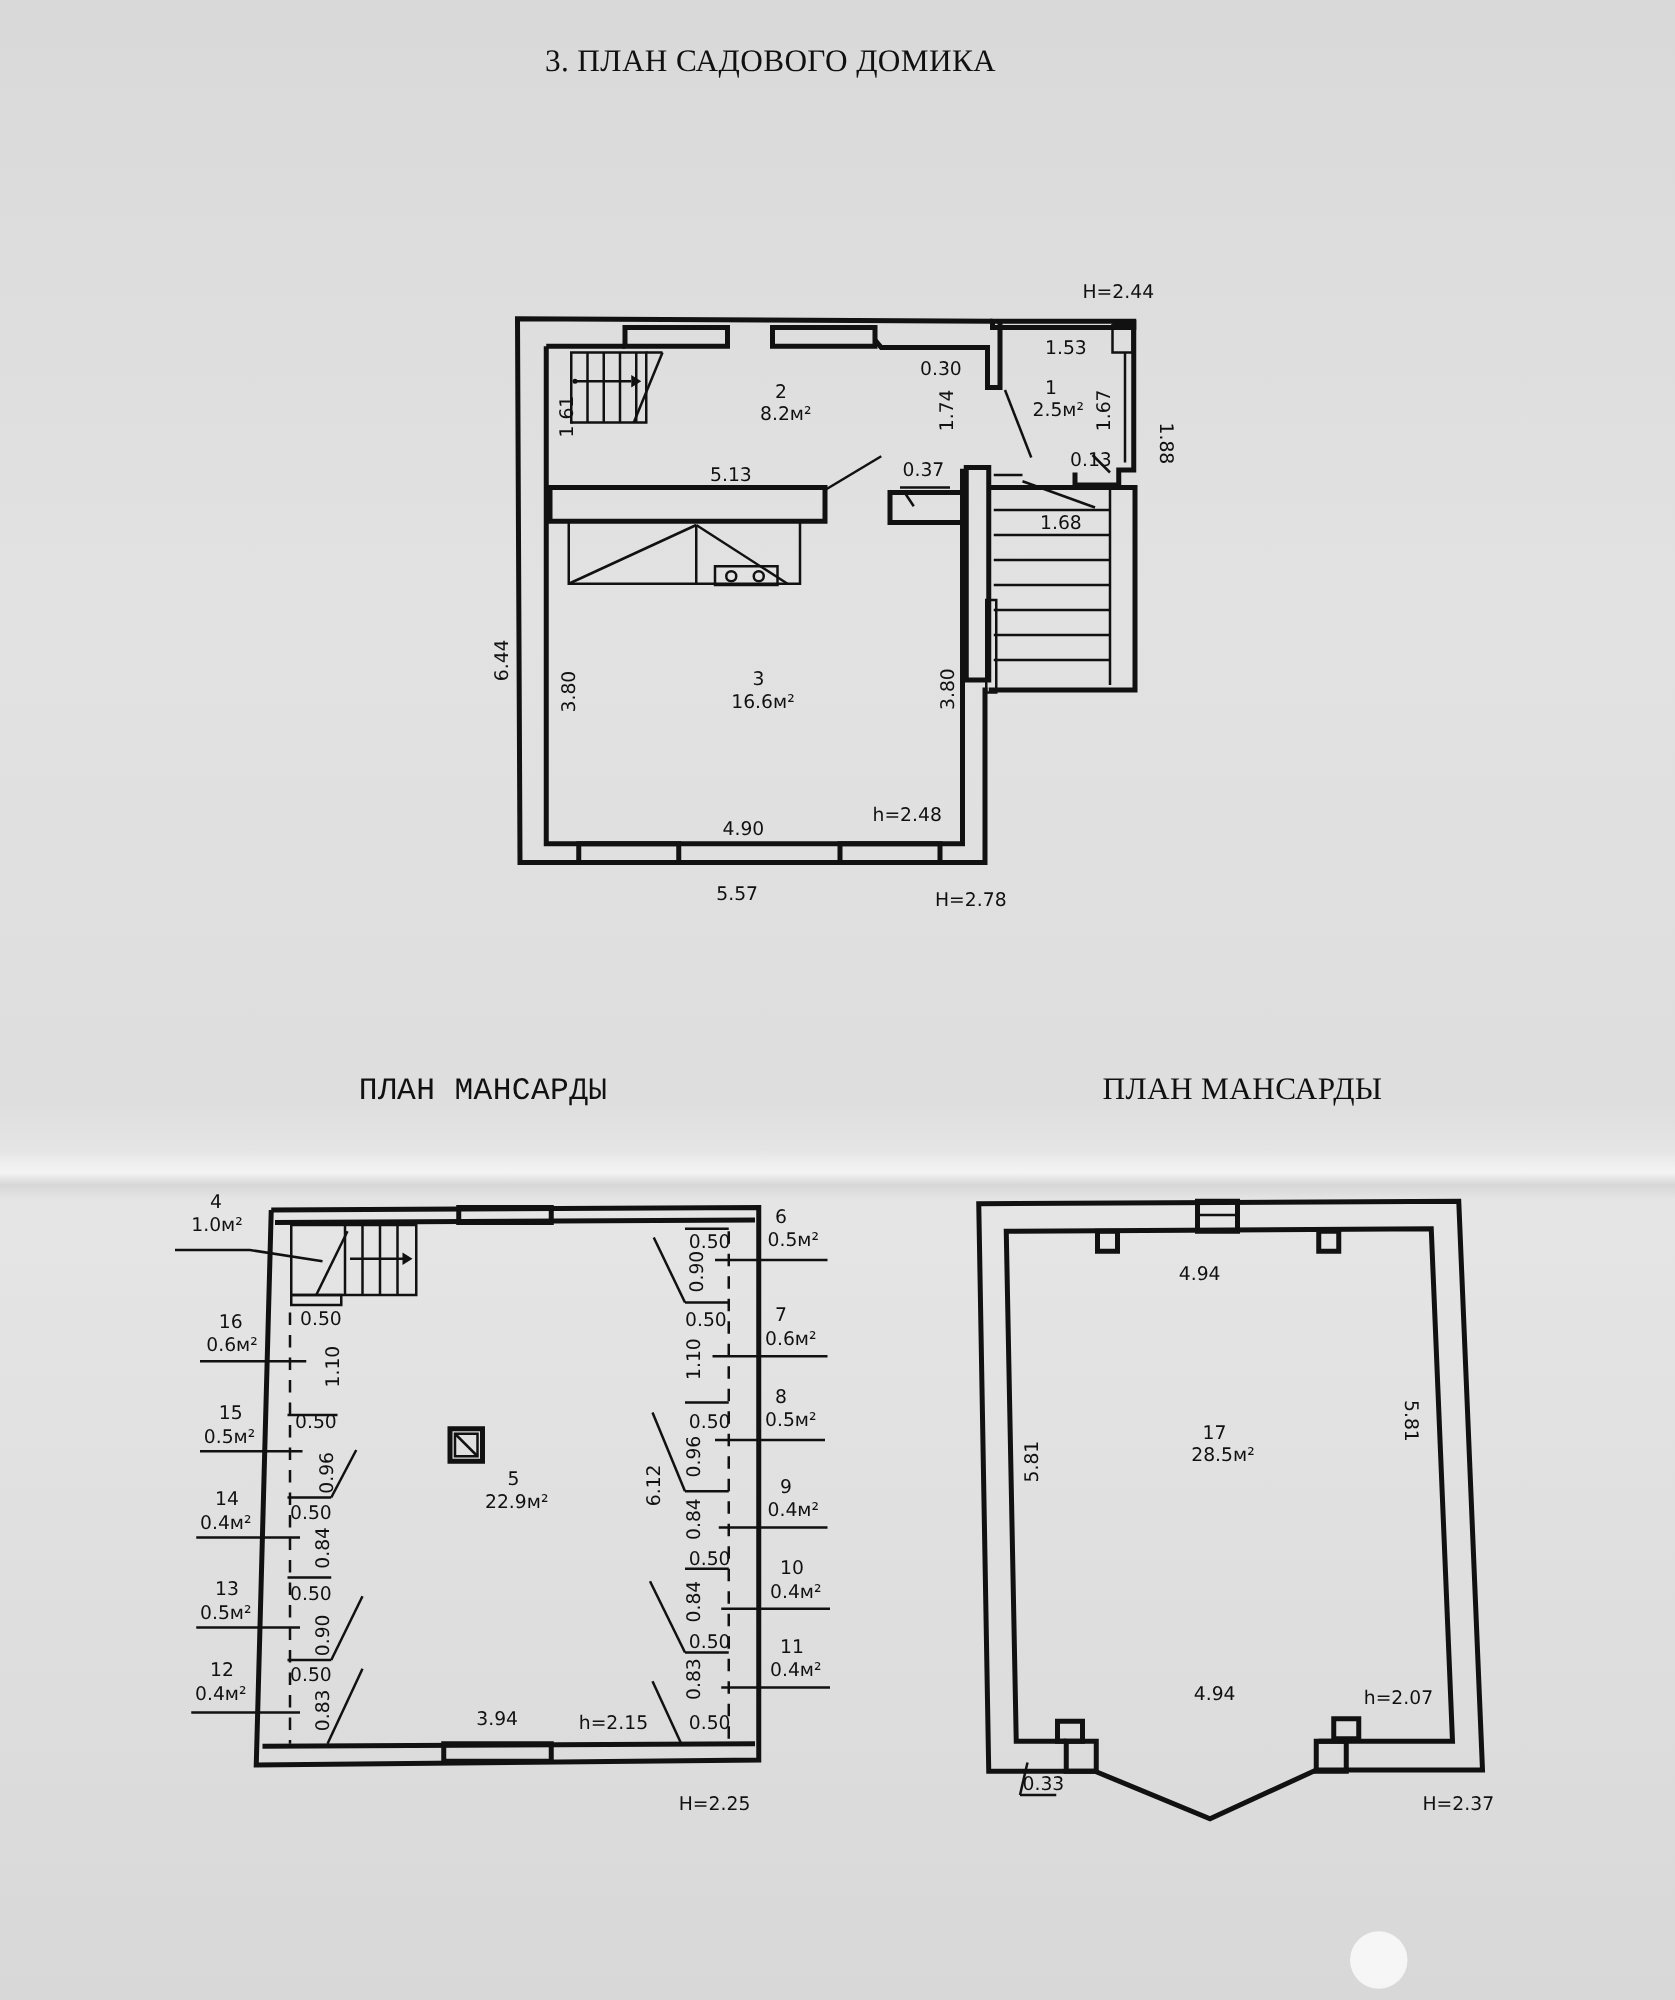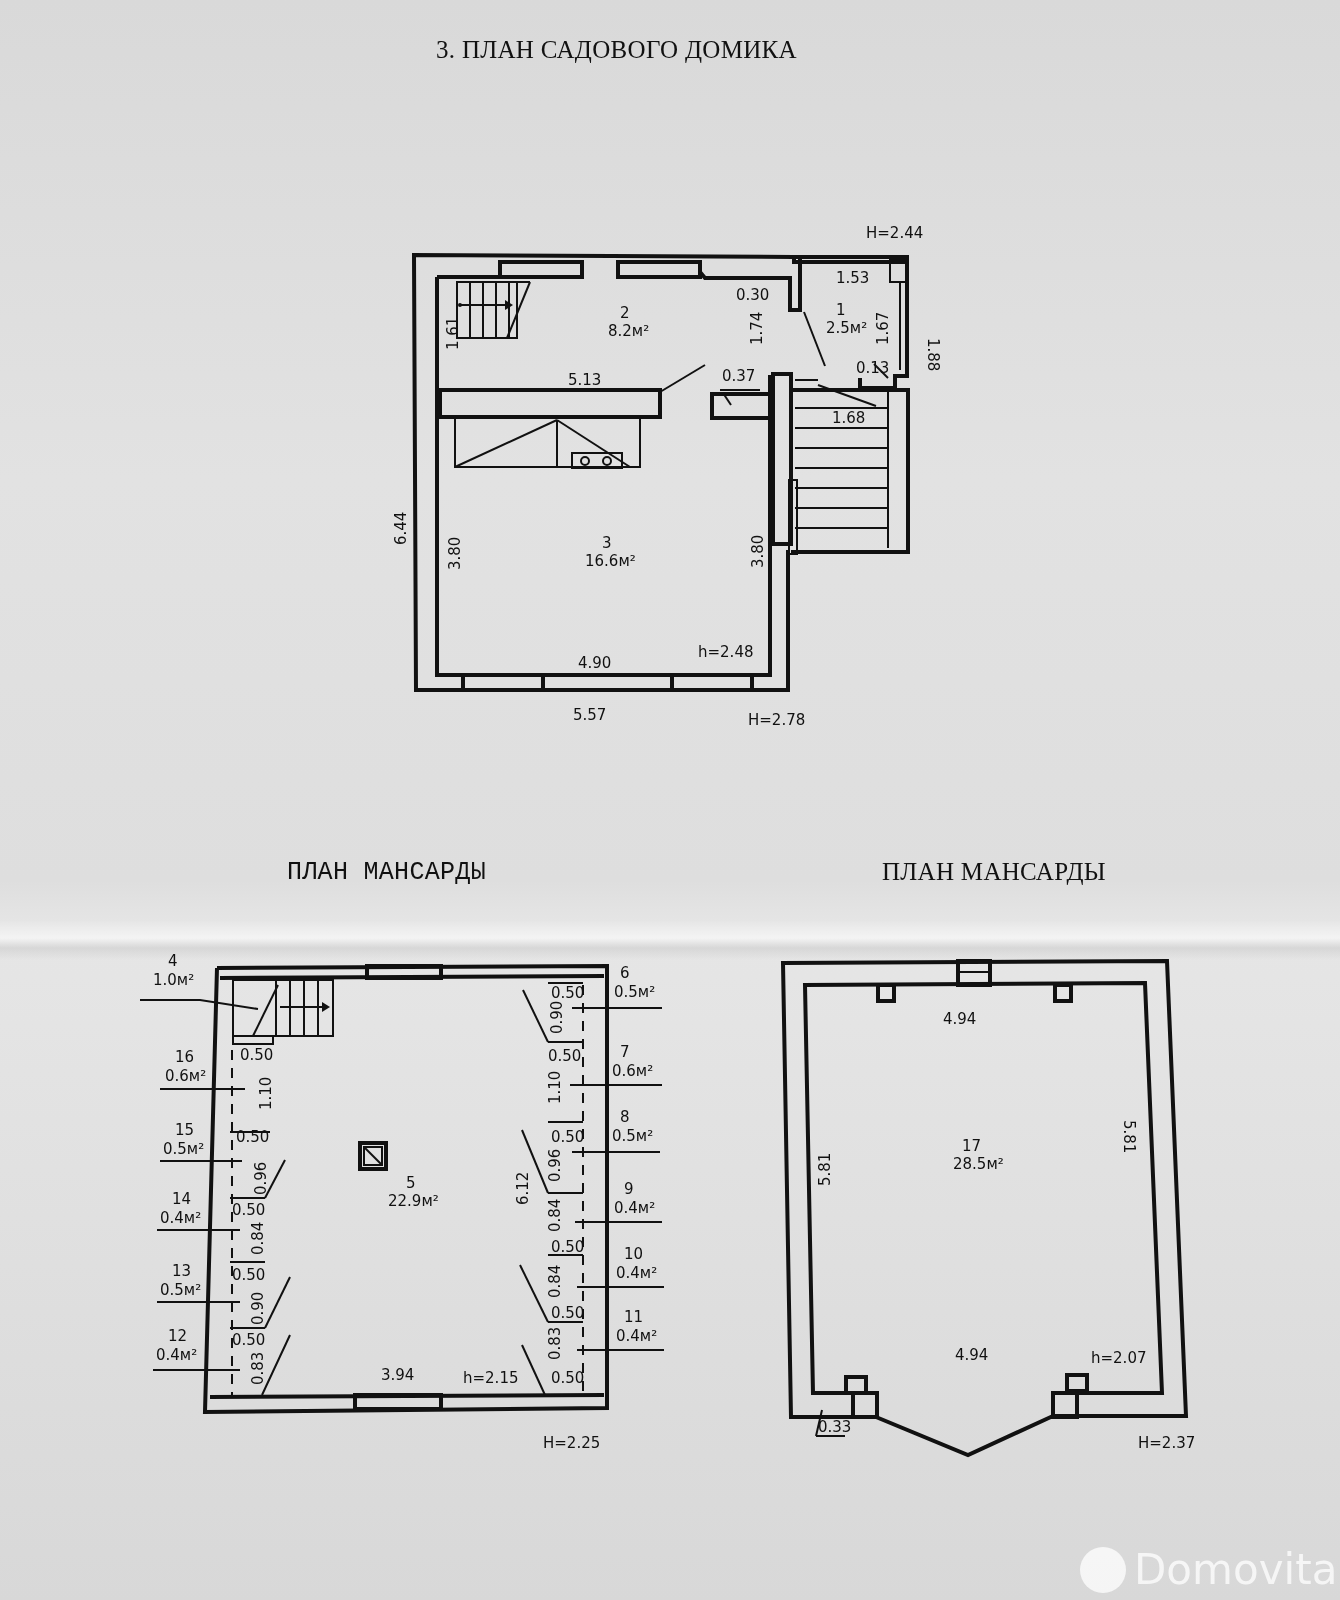--- a/index.html
+++ b/index.html
@@ -258,14 +258,13 @@
     <text x="953" y="1169">28.5м²</text>
     <text x="955" y="1360">4.94</text>
     <text x="1091" y="1363">h=2.07</text>
     <text x="818" y="1432">0.33</text>
     <text x="1138" y="1448">H=2.37</text>
   </g>
 </svg>
 
 <div class="watermark">
   <span class="dot"></span>
-  <span>Domovita</span>
 </div>
 
 </body></html>

